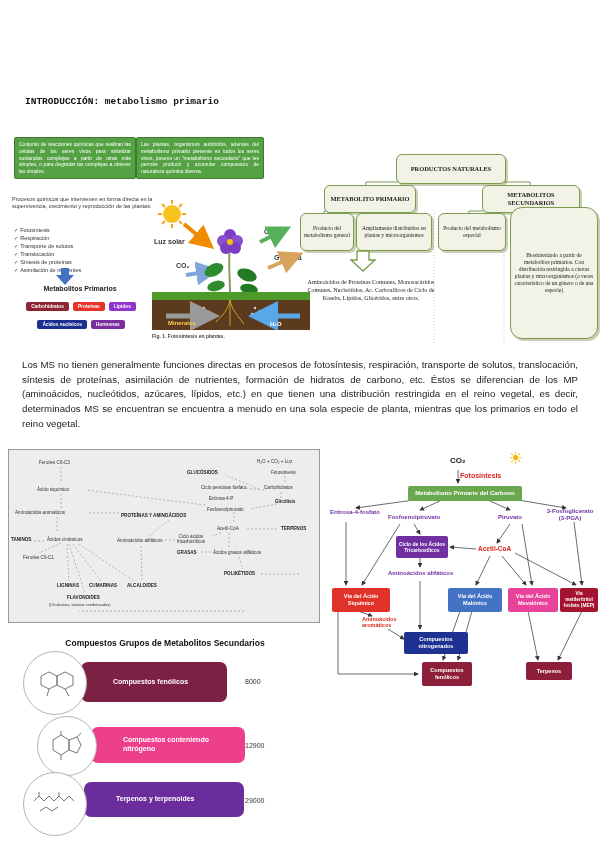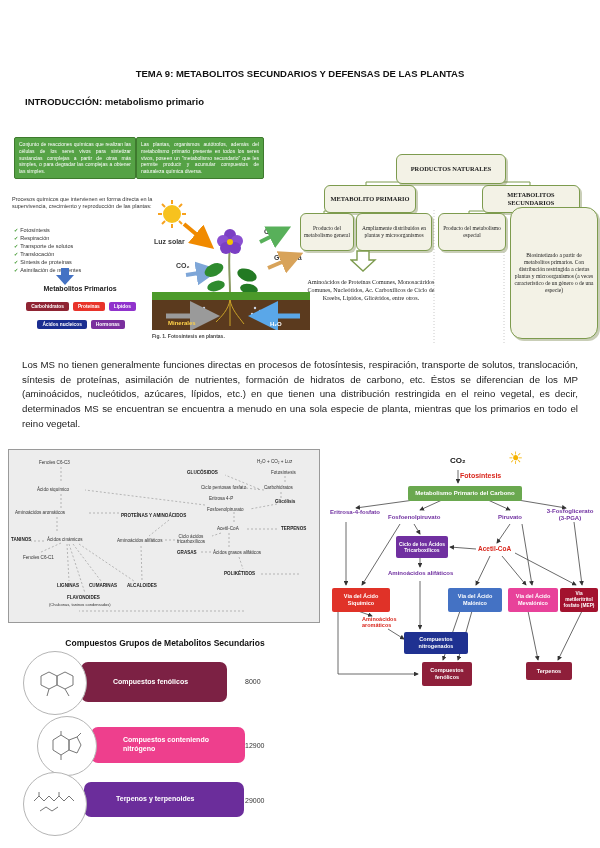--- a/index.html
+++ b/index.html
@@ -1,20 +1,20 @@
 <!DOCTYPE html>
 <html><head>
 <meta charset="utf-8">
 <style>
   html,body{margin:0;padding:0;background:#fff;}
   #page{position:relative;width:600px;height:848px;background:#ffffff;overflow:hidden;
         font-family:"Liberation Sans",sans-serif;color:#222;}
   .abs{position:absolute;}
   .doc-title{width:600px;text-align:center;font-weight:bold;font-size:9.5px;color:#111;}
-  .doc-heading{font-weight:bold;font-size:9.5px;color:#111;}
+  .doc-heading{font-weight:bold;font-size:9.5px;color:#111;font-family:Liberation Mono, monospace;}
   .greenbox{background:#55a245;border:1px solid #3e7a2e;color:#fff;font-size:5px;line-height:1.35;
             padding:3px 4px;border-radius:2px;text-align:justify;}
   .smalltext{font-size:5.5px;line-height:1.3;color:#333;}
   .check-row{display:flex;align-items:center;gap:2px;font-size:5.5px;color:#333;height:8px;}
   .check{color:#4a9e3a;font-size:5px;}
   .pill{display:inline-block;color:#fff;font-size:4.8px;font-weight:bold;padding:2px 5px;
         border-radius:2px;margin:1px 2px;text-align:center;}
   .np-box{position:absolute;background:#f3f2e6;border:1.5px solid #7d9b4e;border-radius:6px;
           box-shadow:2px 2px 0 rgba(100,115,50,.35);font-family:"Liberation Serif",serif;
           color:#1c1c1c;text-align:center;display:flex;align-items:center;justify-content:center;
@@ -34,21 +34,20 @@
   .grp-circle{position:absolute;background:#fff;border:1px solid #b5b5b5;border-radius:50%;z-index:2;
               display:flex;align-items:center;justify-content:center;}
   .grp-value{position:absolute;font-size:7px;color:#333;}
   .grp-title{position:absolute;font-weight:bold;font-size:8.5px;color:#111;width:100%;text-align:center;}
 </style>
 </head>
 <body>
 
 <div id="page">
 
-  <div class="abs doc-title" style="top:68px;left:0;">TEMA 9: METABOLITOS SECUNDARIOS Y DEFENSAS DE LAS PLANTAS</div>
   <div class="abs doc-heading" style="top:96px;left:25px;">INTRODUCCIÓN: metabolismo primario</div>
 
   <div class="abs greenbox" style="top:137px;left:14px;width:112px;">Conjunto de reacciones químicas que realizan las células de los seres vivos para sintetizar sustancias complejas a partir de otras más simples, o para degradar las complejas a obtener las simples.</div>
   <div class="abs greenbox" style="top:137px;left:136px;width:118px;">Las plantas, organismos autótrofos, además del metabolismo primario presente en todos los seres vivos, poseen un "metabolismo secundario" que les permite producir y acumular compuestos de naturaleza química diversa.</div>
 
   <div class="abs smalltext" style="top:196px;left:12px;width:148px;">Procesos químicos que intervienen en forma directa en la supervivencia, crecimiento y reproducción de las plantas:</div>
 
   <div class="abs" style="top:226px;left:14px;">
     <div class="check-row">
         <span class="check">✔</span>

